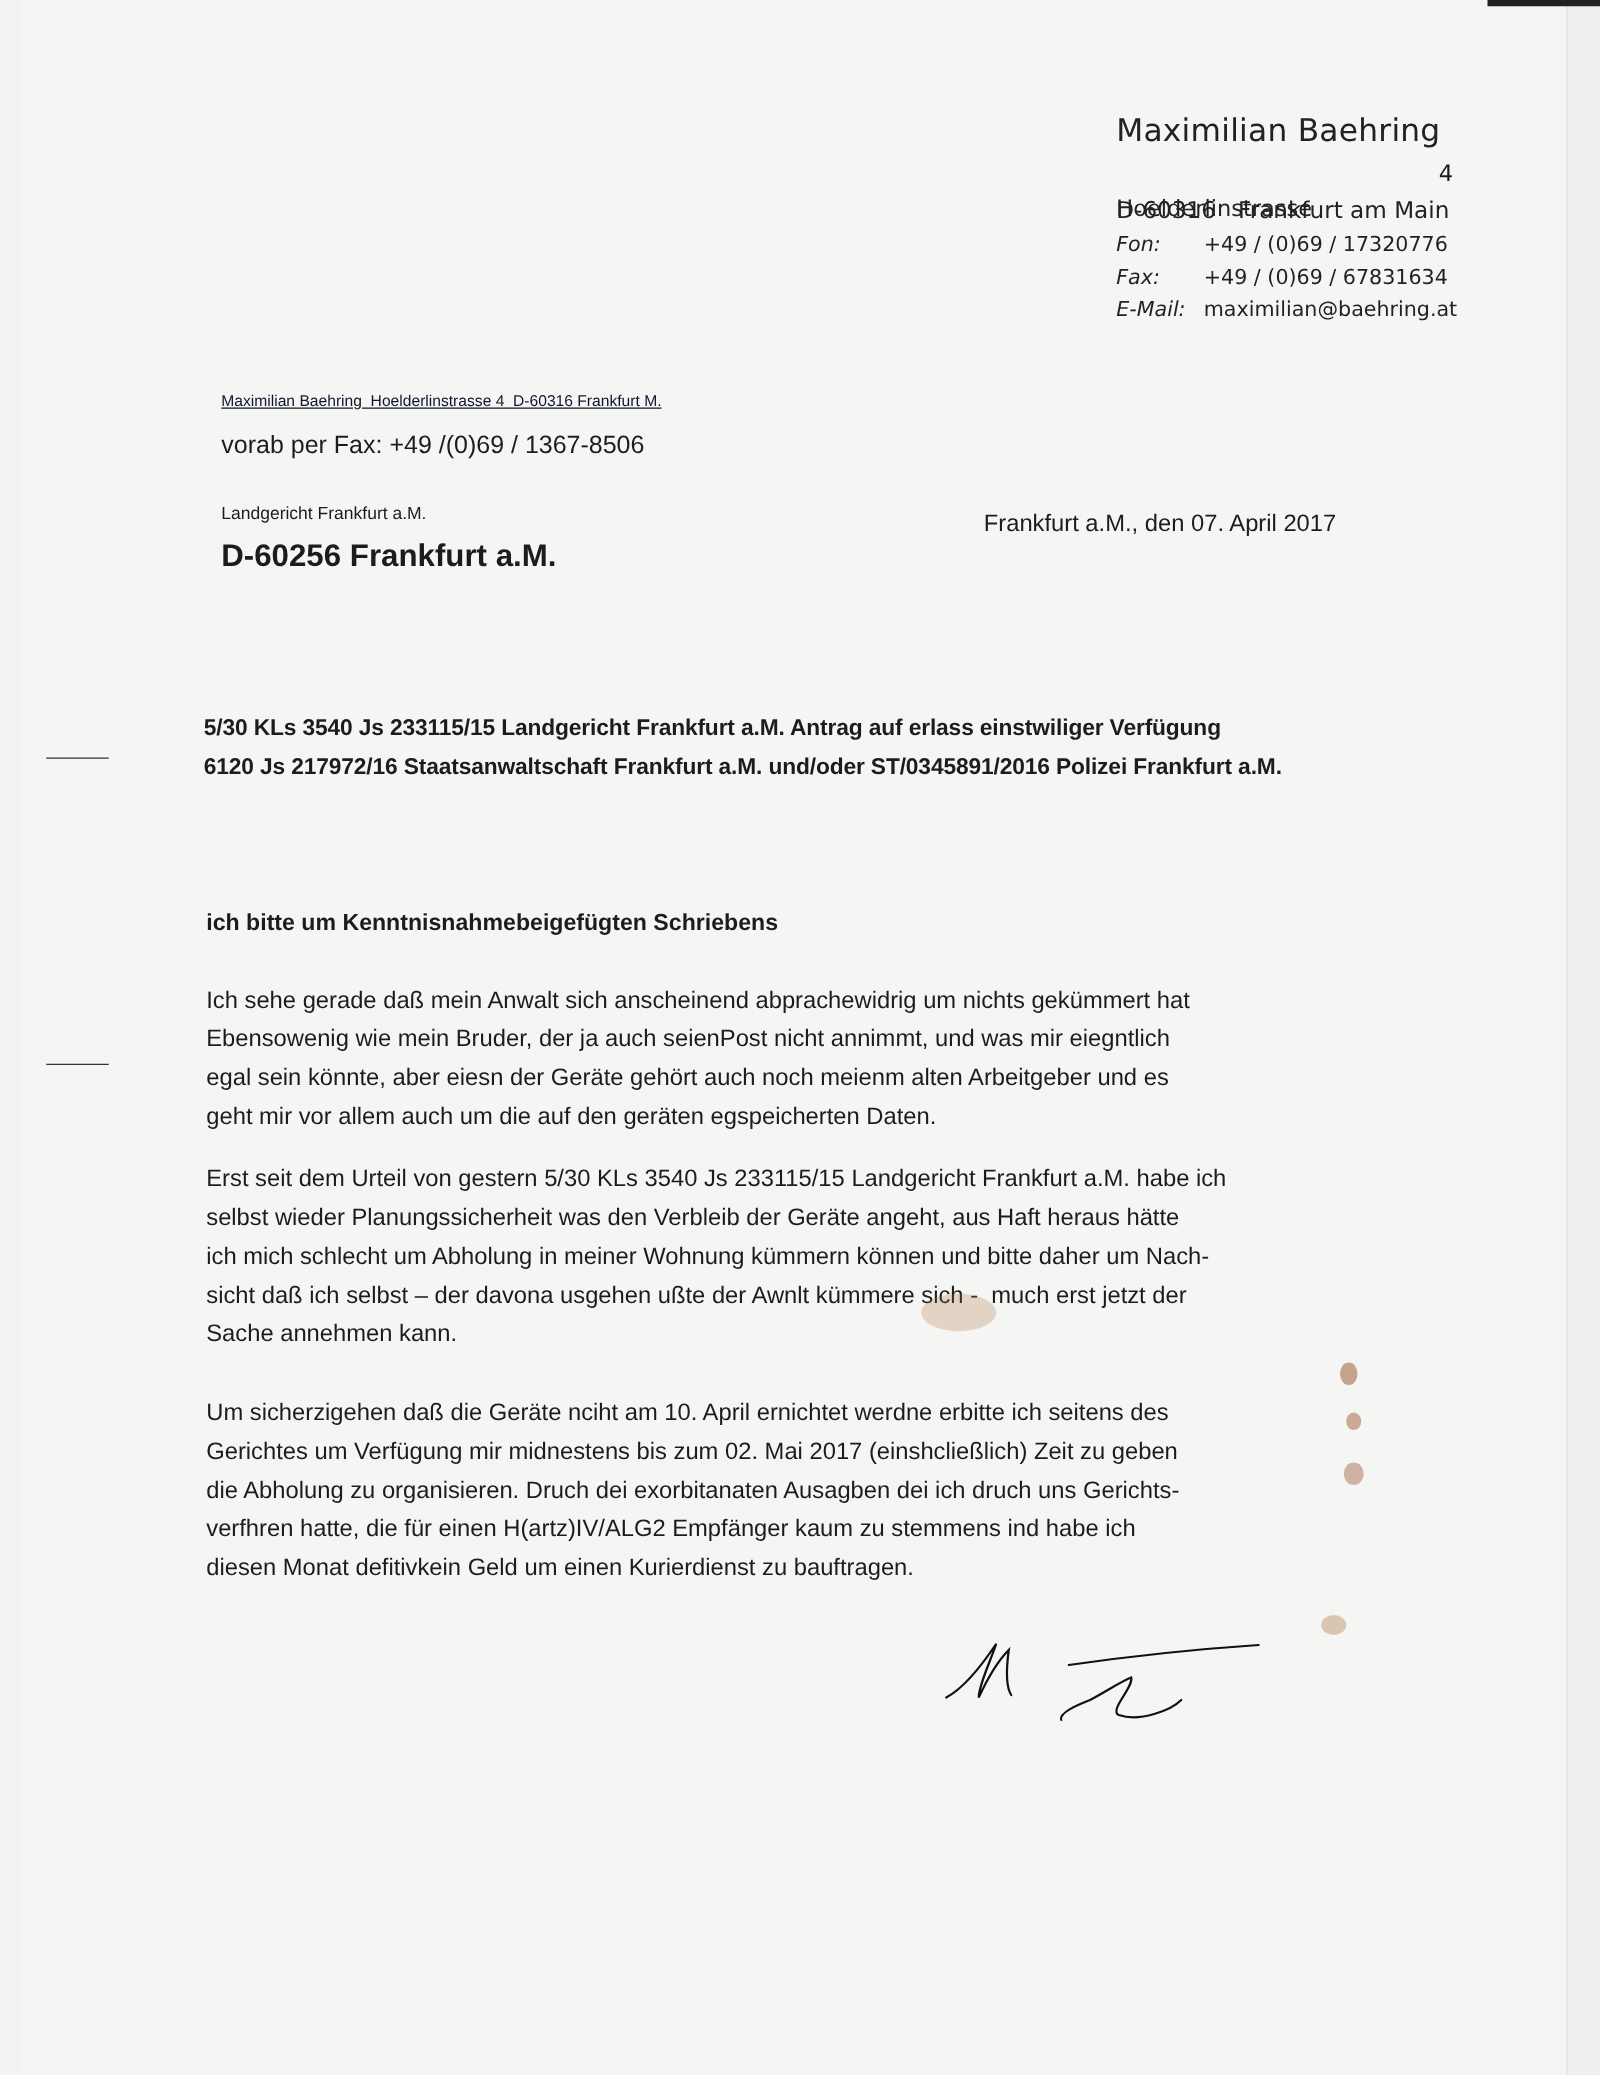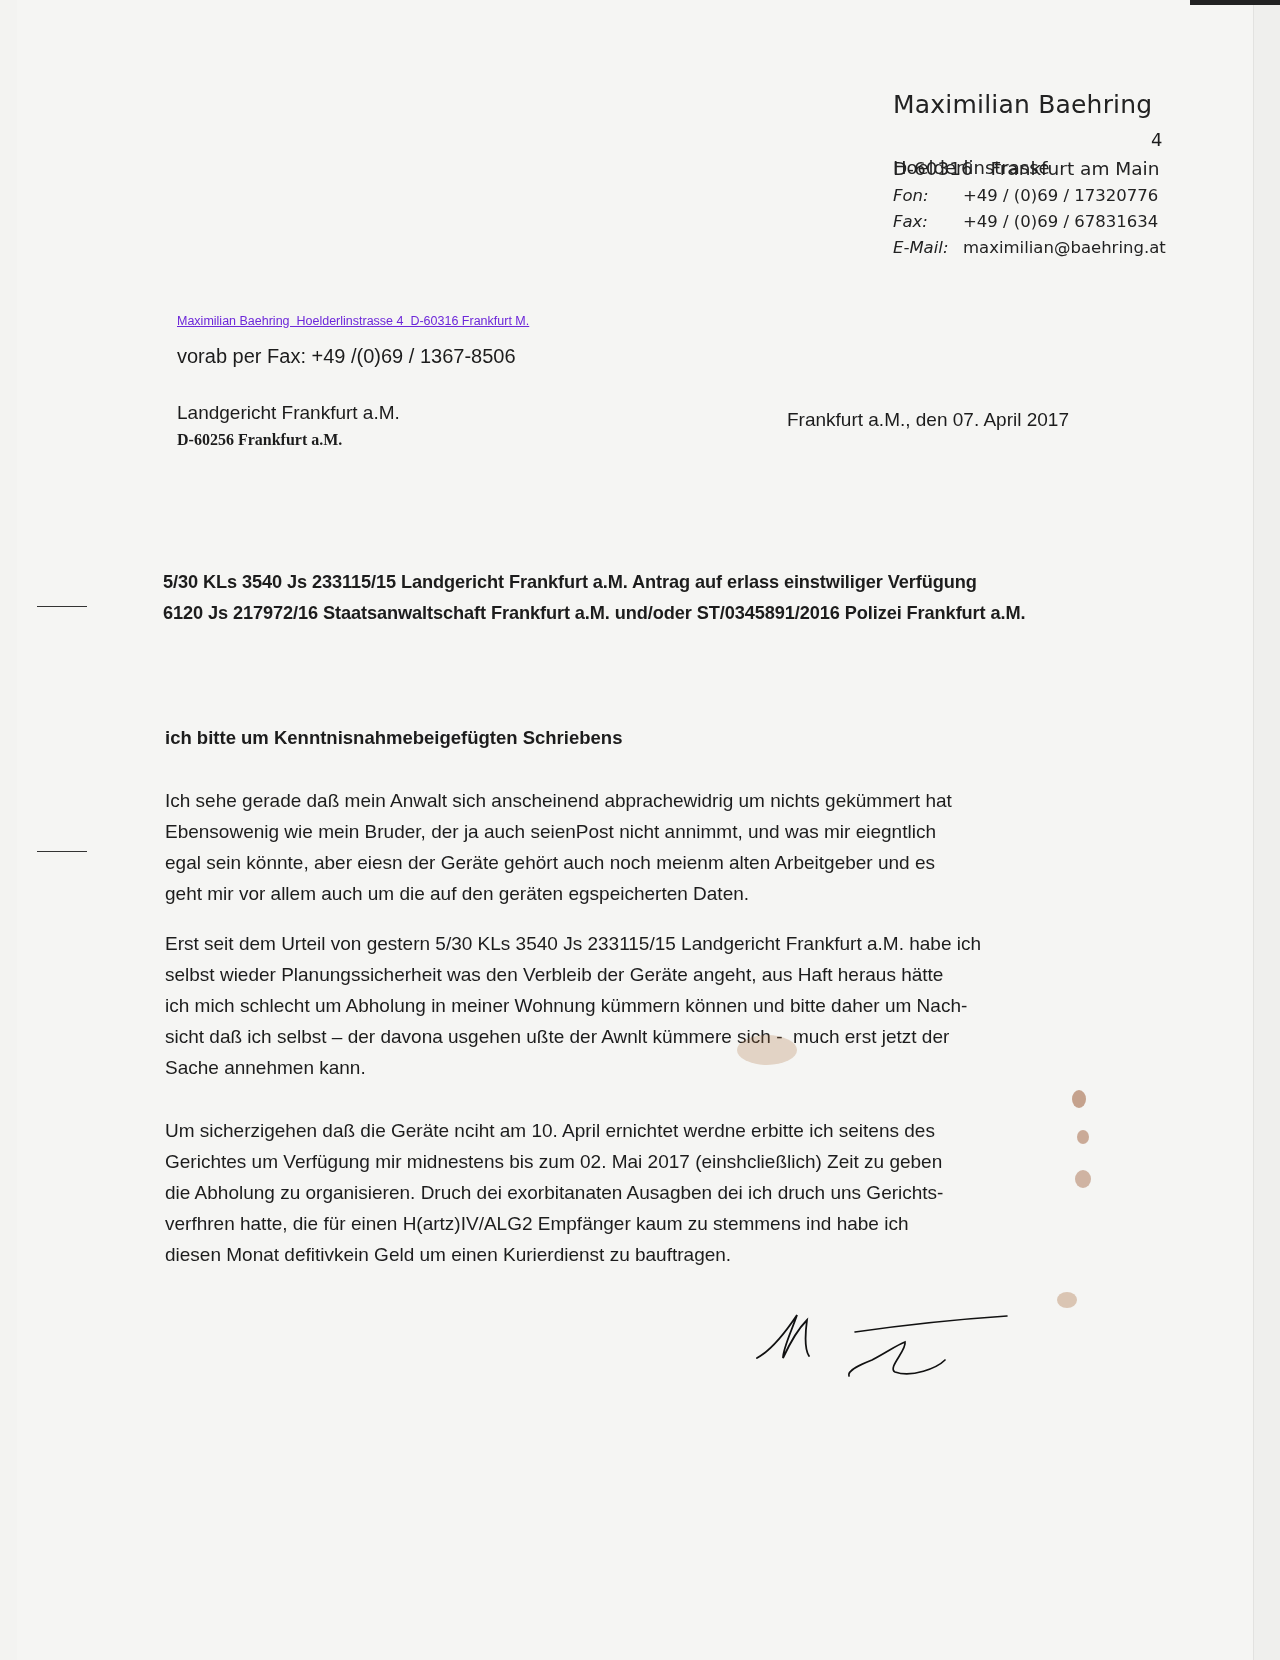--- a/index.html
+++ b/index.html
@@ -20,24 +20,24 @@
   .lh-street { top: 129px; margin-top: 28px; }
   .lh-housenr { left: 1134px; top: 129px; font-size: 18px; }
   .lh-city { top: 158px; font-size: 18.5px; }
   .lh-label { width: 70px; display: inline-block; font-style: italic; }
   .lh-fon { top: 186px; font-size: 16.5px; }
   .lh-fax { top: 212px; font-size: 16.5px; }
   .lh-mail { top: 238px; font-size: 16.5px; }
 
   
   .t { font-family: "Liberation Sans", sans-serif; }
-  .sender-line { left: 160px; top: 314px; font-size: 12.5px; text-decoration: underline; color: #6d28d9; }
+  .sender-line { left: 160px; top: 314px; font-size: 12.5px; text-decoration: underline; color: #0f172a; }
   .fax-line { left: 160px; top: 345px; font-size: 20px; }
-  .addr1 { left: 160px; top: 402px; font-size: 19px; }
-  .addr2 { left: 160px; top: 431px; font-size: 16px; font-weight: bold; font-family: Liberation Serif, serif; }
+  .addr1 { left: 160px; top: 402px; font-size: 14px; }
+  .addr2 { left: 160px; top: 431px; font-size: 25px; font-weight: bold; }
   .date { left: 770px; top: 409px; font-size: 19px; }
 
   .subject { left: 146px; font-size: 18.2px; font-weight: bold; letter-spacing: -0.1px; }
   .s1 { top: 572px; }
   .s2 { top: 603px; }
   .s3 { top: 633px; }
 
   .greeting { left: 148px; top: 727px; font-size: 18.5px; font-weight: bold; }
 
   .para { left: 148px; font-size: 19px; line-height: 31px; white-space: pre; }

